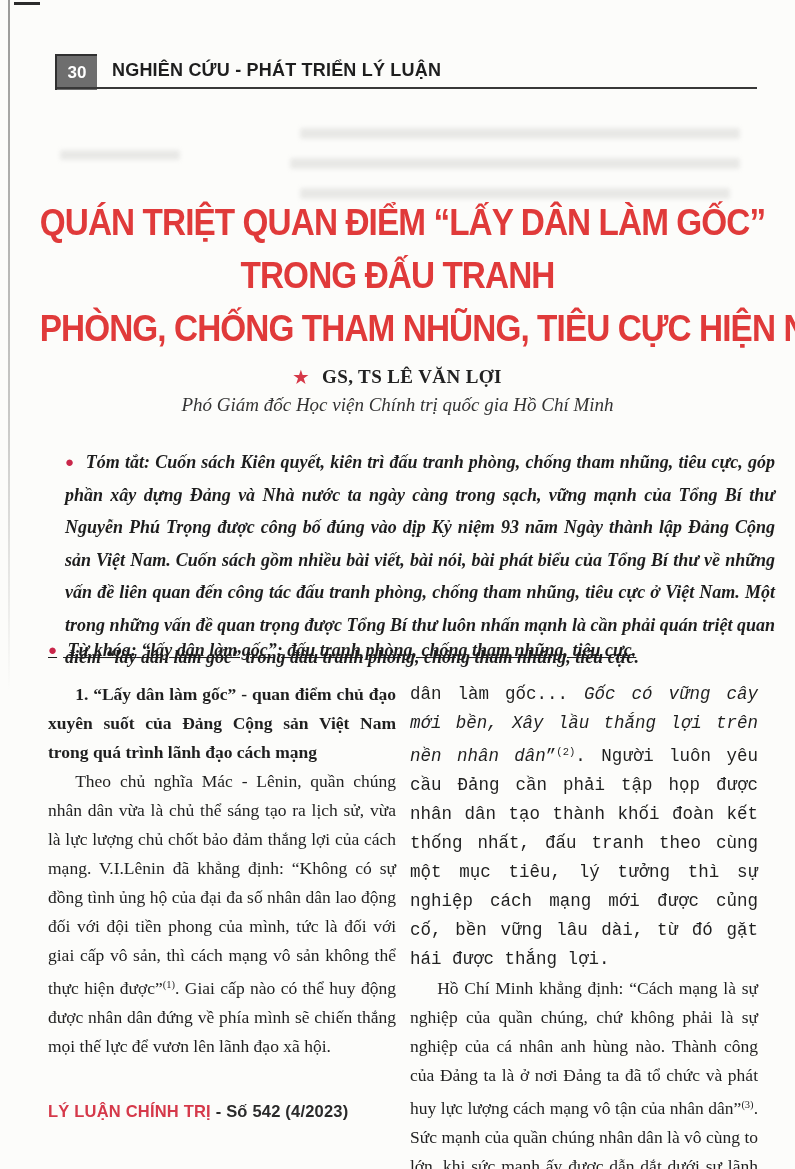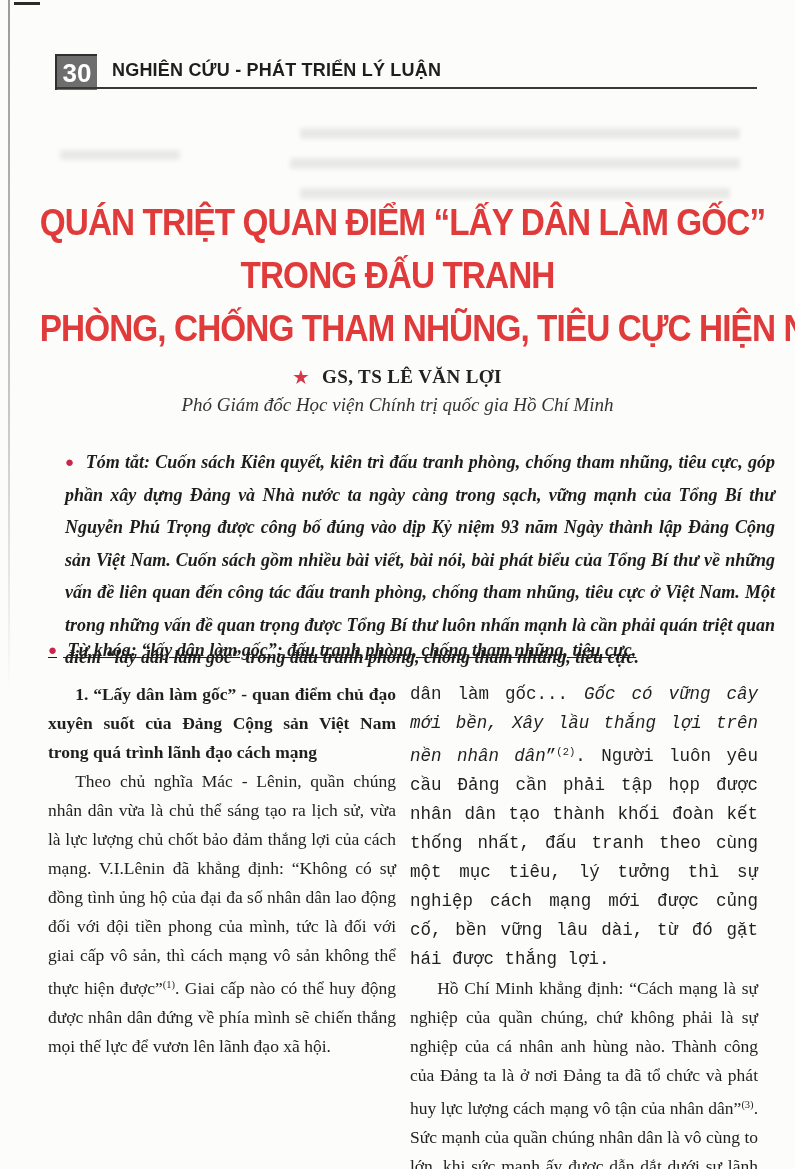--- a/index.html
+++ b/index.html
@@ -26,21 +26,21 @@
   .ghost.g1{left:300px;top:128px;width:440px;height:11px;}
   .ghost.g2{left:290px;top:158px;width:450px;height:11px;}
   .ghost.g3{left:300px;top:188px;width:430px;height:11px;}
   .ghost.g4{left:60px;top:150px;width:120px;height:10px;}
 
   
   .page-num-box{
     position:absolute;left:55px;top:54px;width:40px;height:34px;
     background:#6e6e6e;border-top:2px solid #303030;border-left:2px solid #303030;
     color:#ffffff;font-family:"Liberation Sans", sans-serif;font-weight:bold;
-    font-size:26px;display:flex;align-items:center;justify-content:center;
+    font-size:17px;display:flex;align-items:center;justify-content:center;
   }
   .section-title{
     position:absolute;left:112px;top:60px;
     font-family:"Liberation Sans", sans-serif;font-weight:bold;
     font-size:18px;color:#1e1e1e;letter-spacing:.2px;
   }
   .header-rule{
     position:absolute;left:57px;top:87px;width:700px;height:2px;background:#383838;
   }
 
@@ -143,14 +143,17 @@
     <div class="col" id="col-left">
         <p class="para heading"><span class="seg-normal">1. “Lấy dân làm gốc” - quan điểm chủ đạo xuyên suốt của Đảng Cộng sản Việt Nam trong quá trình lãnh đạo cách mạng</span></p>
         <p class="para body"><span class="seg-normal">Theo chủ nghĩa Mác - Lênin, quần chúng nhân dân vừa là chủ thể sáng tạo ra lịch sử, vừa là lực lượng chủ chốt bảo đảm thắng lợi của cách mạng. V.I.Lênin đã khẳng định: “Không có sự đồng tình ủng hộ của đại đa số nhân dân lao động đối với đội tiền phong của mình, tức là đối với giai cấp vô sản, thì cách mạng vô sản không thể thực hiện được”</span><span class="seg-sup">(1)</span><span class="seg-normal">. Giai cấp nào có thể huy động được nhân dân đứng về phía mình sẽ chiến thắng mọi thế lực để vươn lên lãnh đạo xã hội.</span></p>
       </div>
     <div class="col" id="col-right">
         <p class="para body-noindent"><span class="seg-normal">dân làm gốc... </span><span class="seg-italic">Gốc có vững cây mới bền, Xây lầu thắng lợi trên nền nhân dân</span><span class="seg-normal">”</span><span class="seg-sup">(2)</span><span class="seg-normal">. Người luôn yêu cầu Đảng cần phải tập họp được nhân dân tạo thành khối đoàn kết thống nhất, đấu tranh theo cùng một mục tiêu, lý tưởng thì sự nghiệp cách mạng mới được củng cố, bền vững lâu dài, từ đó gặt hái được thắng lợi.</span></p>
         <p class="para body"><span class="seg-normal">Hồ Chí Minh khẳng định: “Cách mạng là sự nghiệp của quần chúng, chứ không phải là sự nghiệp của cá nhân anh hùng nào. Thành công của Đảng ta là ở nơi Đảng ta đã tổ chức và phát huy lực lượng cách mạng vô tận của nhân dân”</span><span class="seg-sup">(3)</span><span class="seg-normal">. Sức mạnh của quần chúng nhân dân là vô cùng to lớn, khi sức mạnh ấy được dẫn dắt dưới sự lãnh đạo của Đảng thì mọi mục tiêu cách mạng nhất định sẽ thành công.</span></p>
       </div>
   </div>
 
+  <div class="footer">
+    <span class="journal">LÝ LUẬN CHÍNH TRỊ</span><span class="issue"> - Số 542 (4/2023)</span>
+  </div>
 
 </div>
 
 </body></html>

